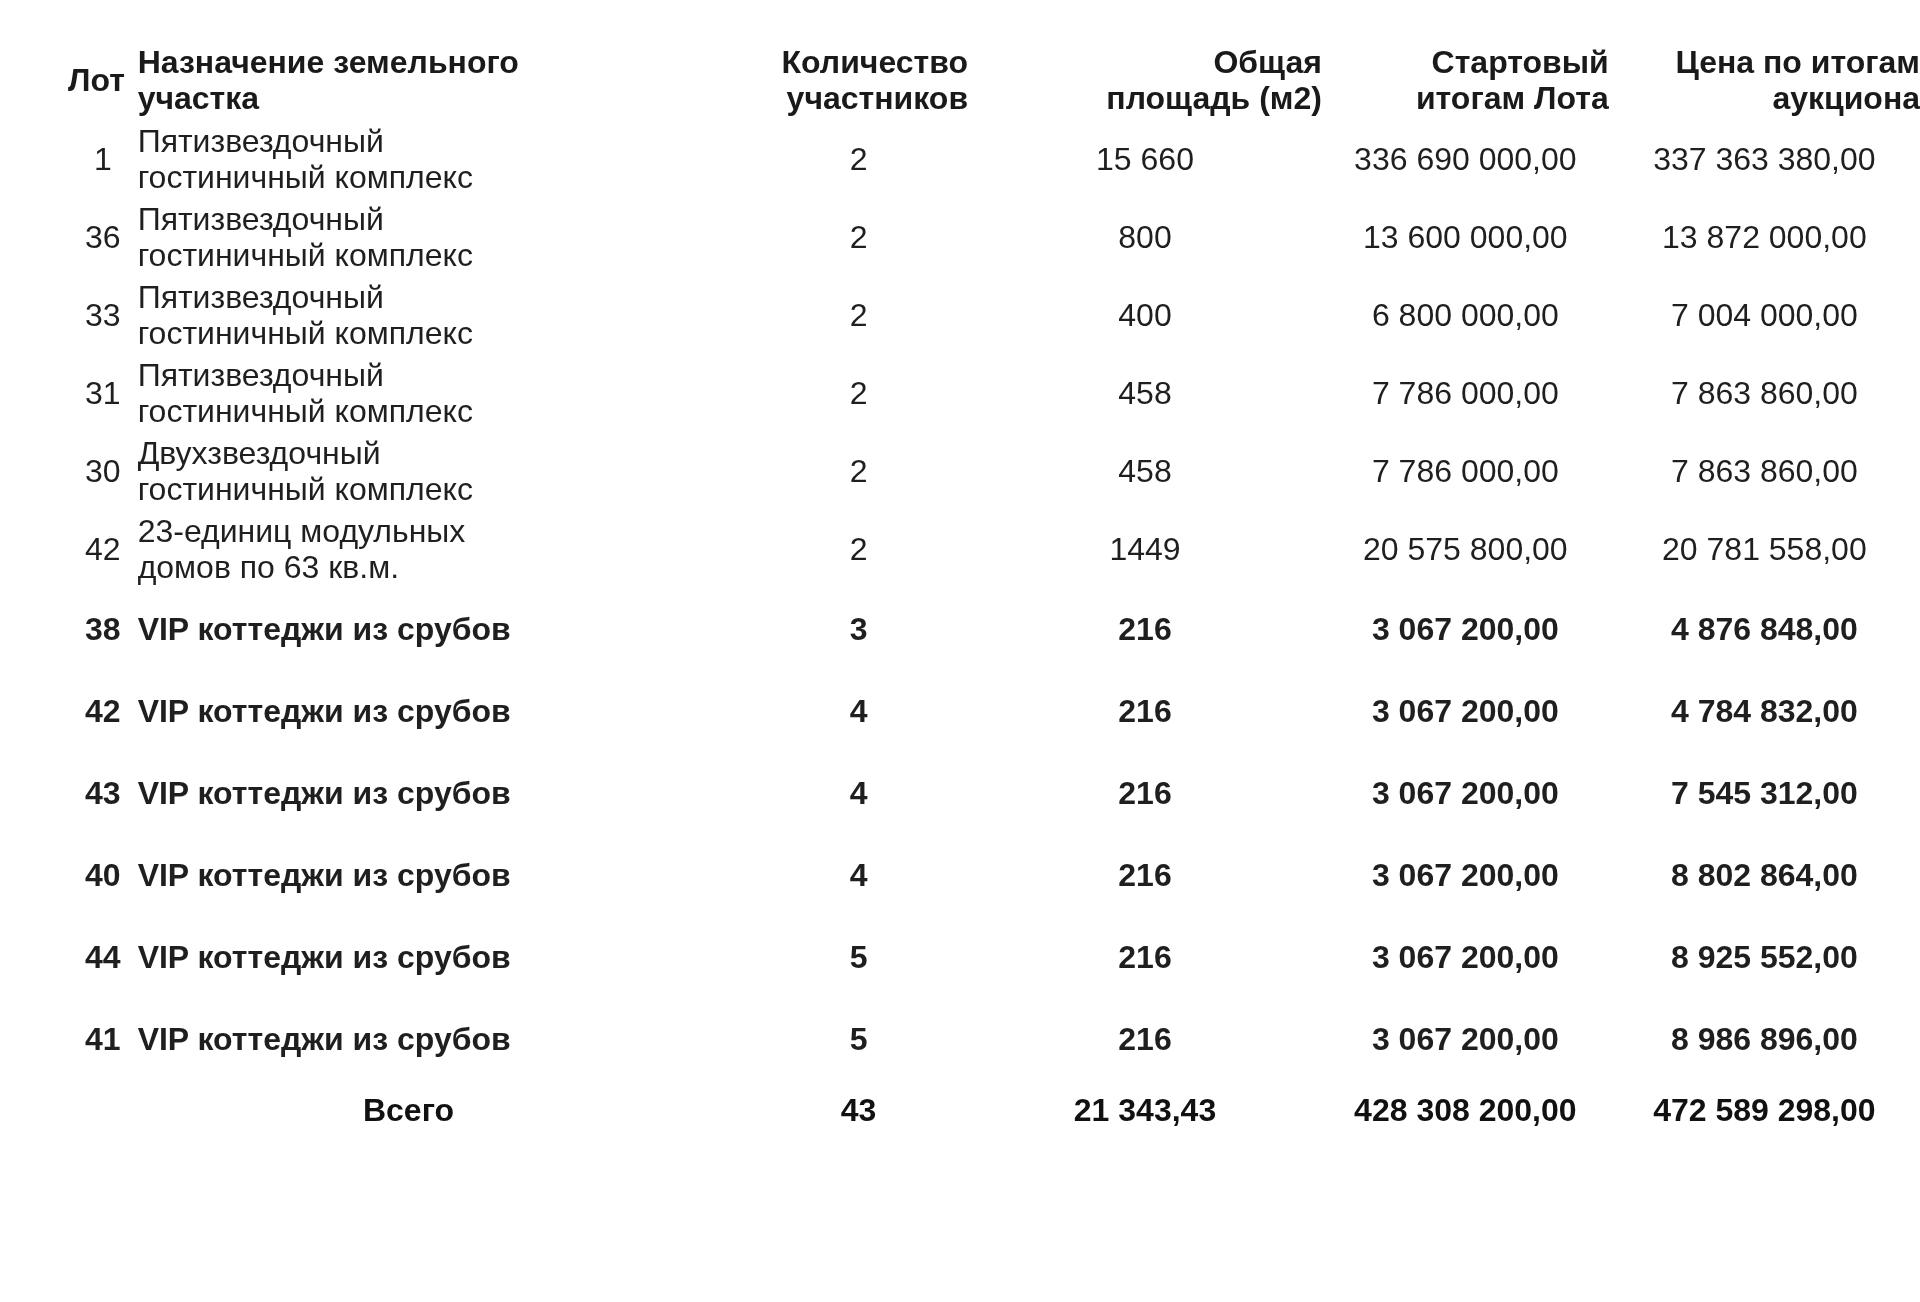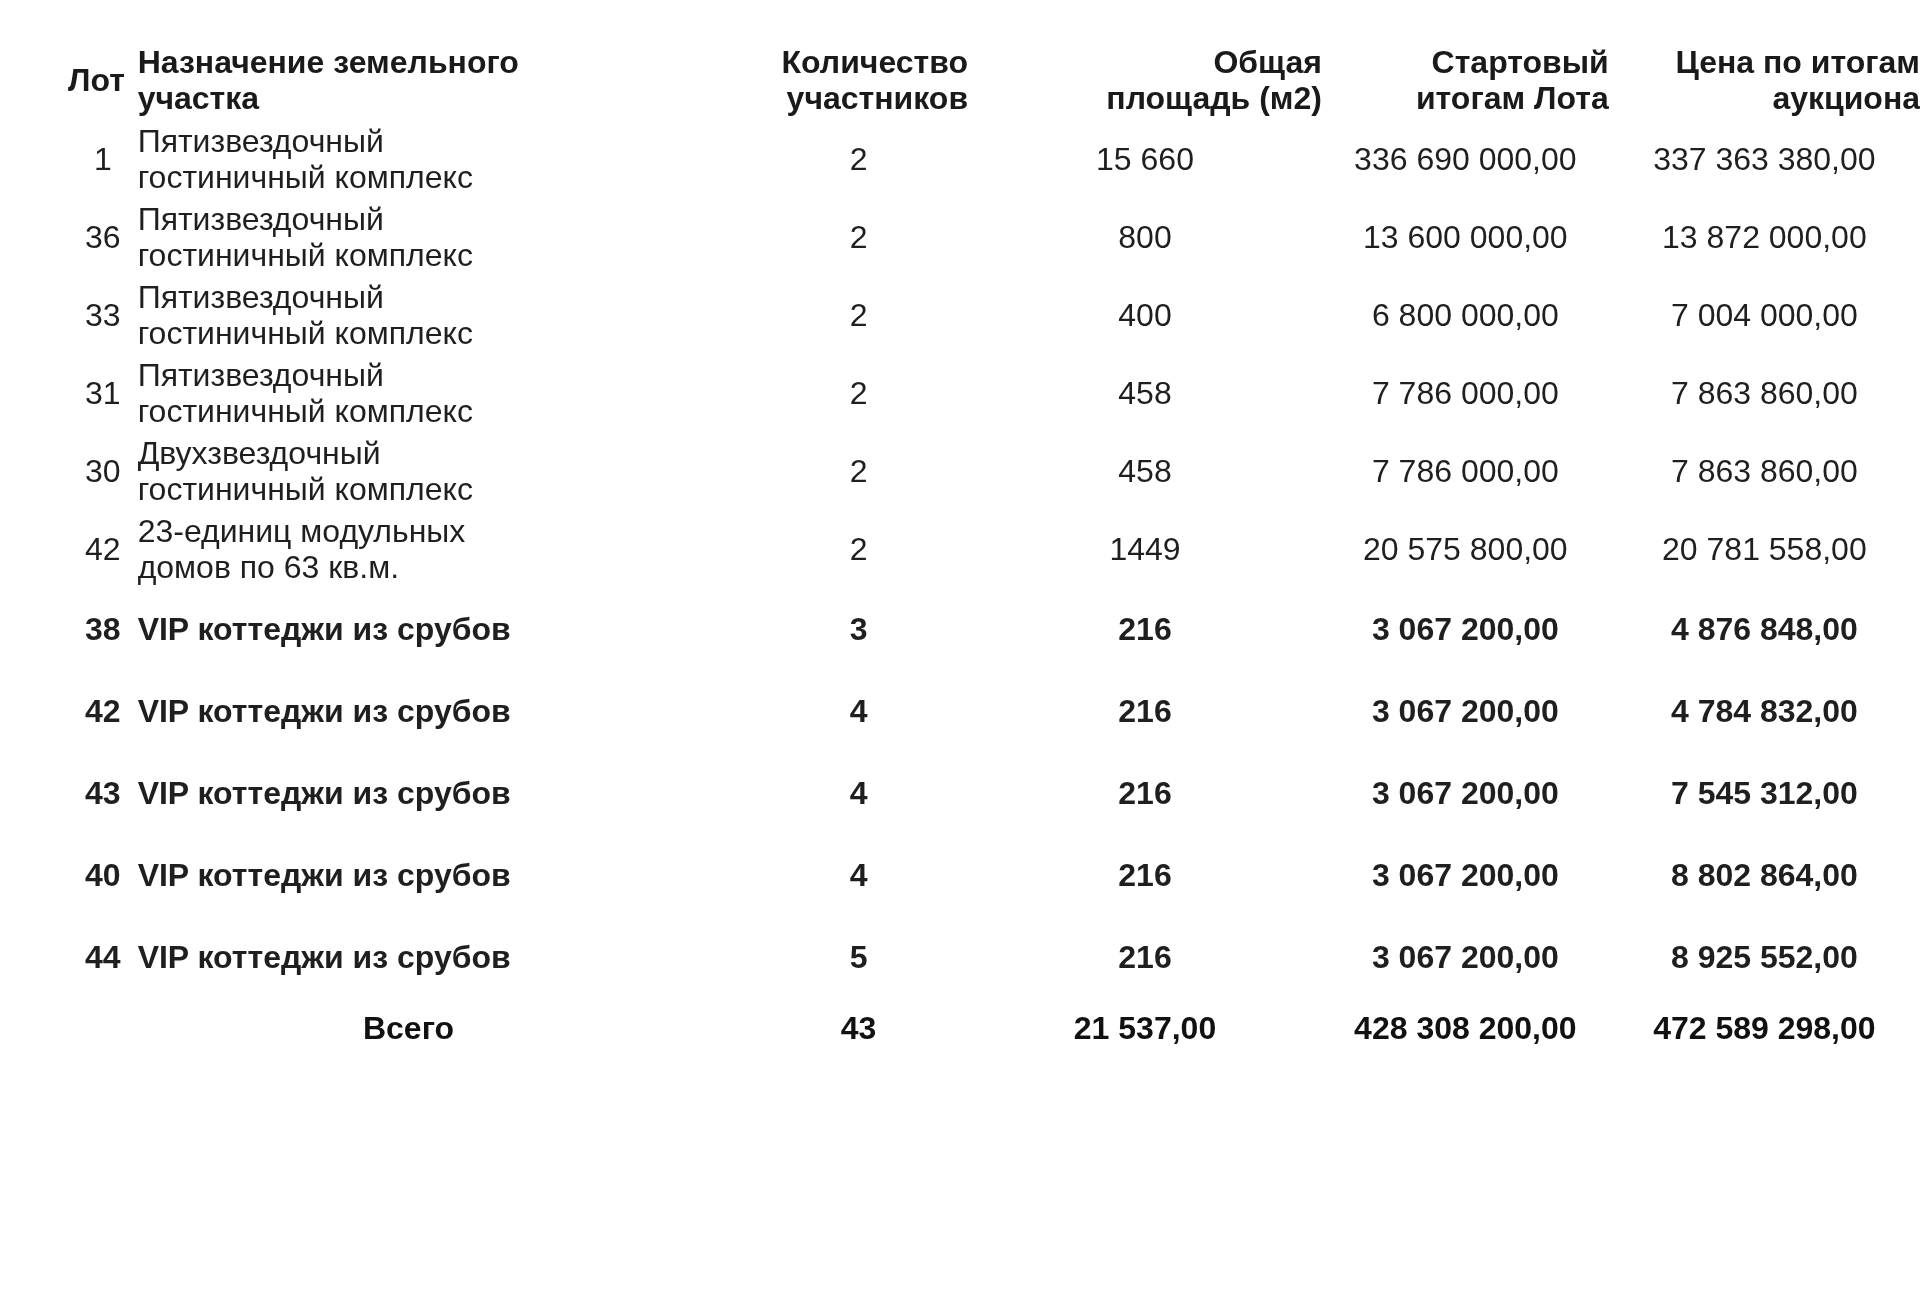--- a/index.html
+++ b/index.html
@@ -179,23 +179,31 @@
         <td class="num">8 802 864,00</td>
       </tr>
       <tr class="single">
         <td class="lot">44</td>
         <td class="name"><span>VIP коттеджи из срубов</span></td>
         <td class="num">5</td>
         <td class="num">216</td>
         <td class="num">3 067 200,00</td>
         <td class="num">8 925 552,00</td>
       </tr>
+      <tr class="single">
+        <td class="lot">41</td>
+        <td class="name"><span>VIP коттеджи из срубов</span></td>
+        <td class="num">5</td>
+        <td class="num">216</td>
+        <td class="num">3 067 200,00</td>
+        <td class="num">8 986 896,00</td>
+      </tr>
     </tbody>
   <tfoot>
     <tr>
       <td colspan="2" class="total-label">Всего</td>
       <td class="num">43</td>
-      <td class="num">21 537,00</td>
+      <td class="num">21 343,43</td>
       <td class="num">428 308 200,00</td>
       <td class="num">472 589 298,00</td>
     </tr>
   </tfoot>
 </table>
 
 </body></html>

